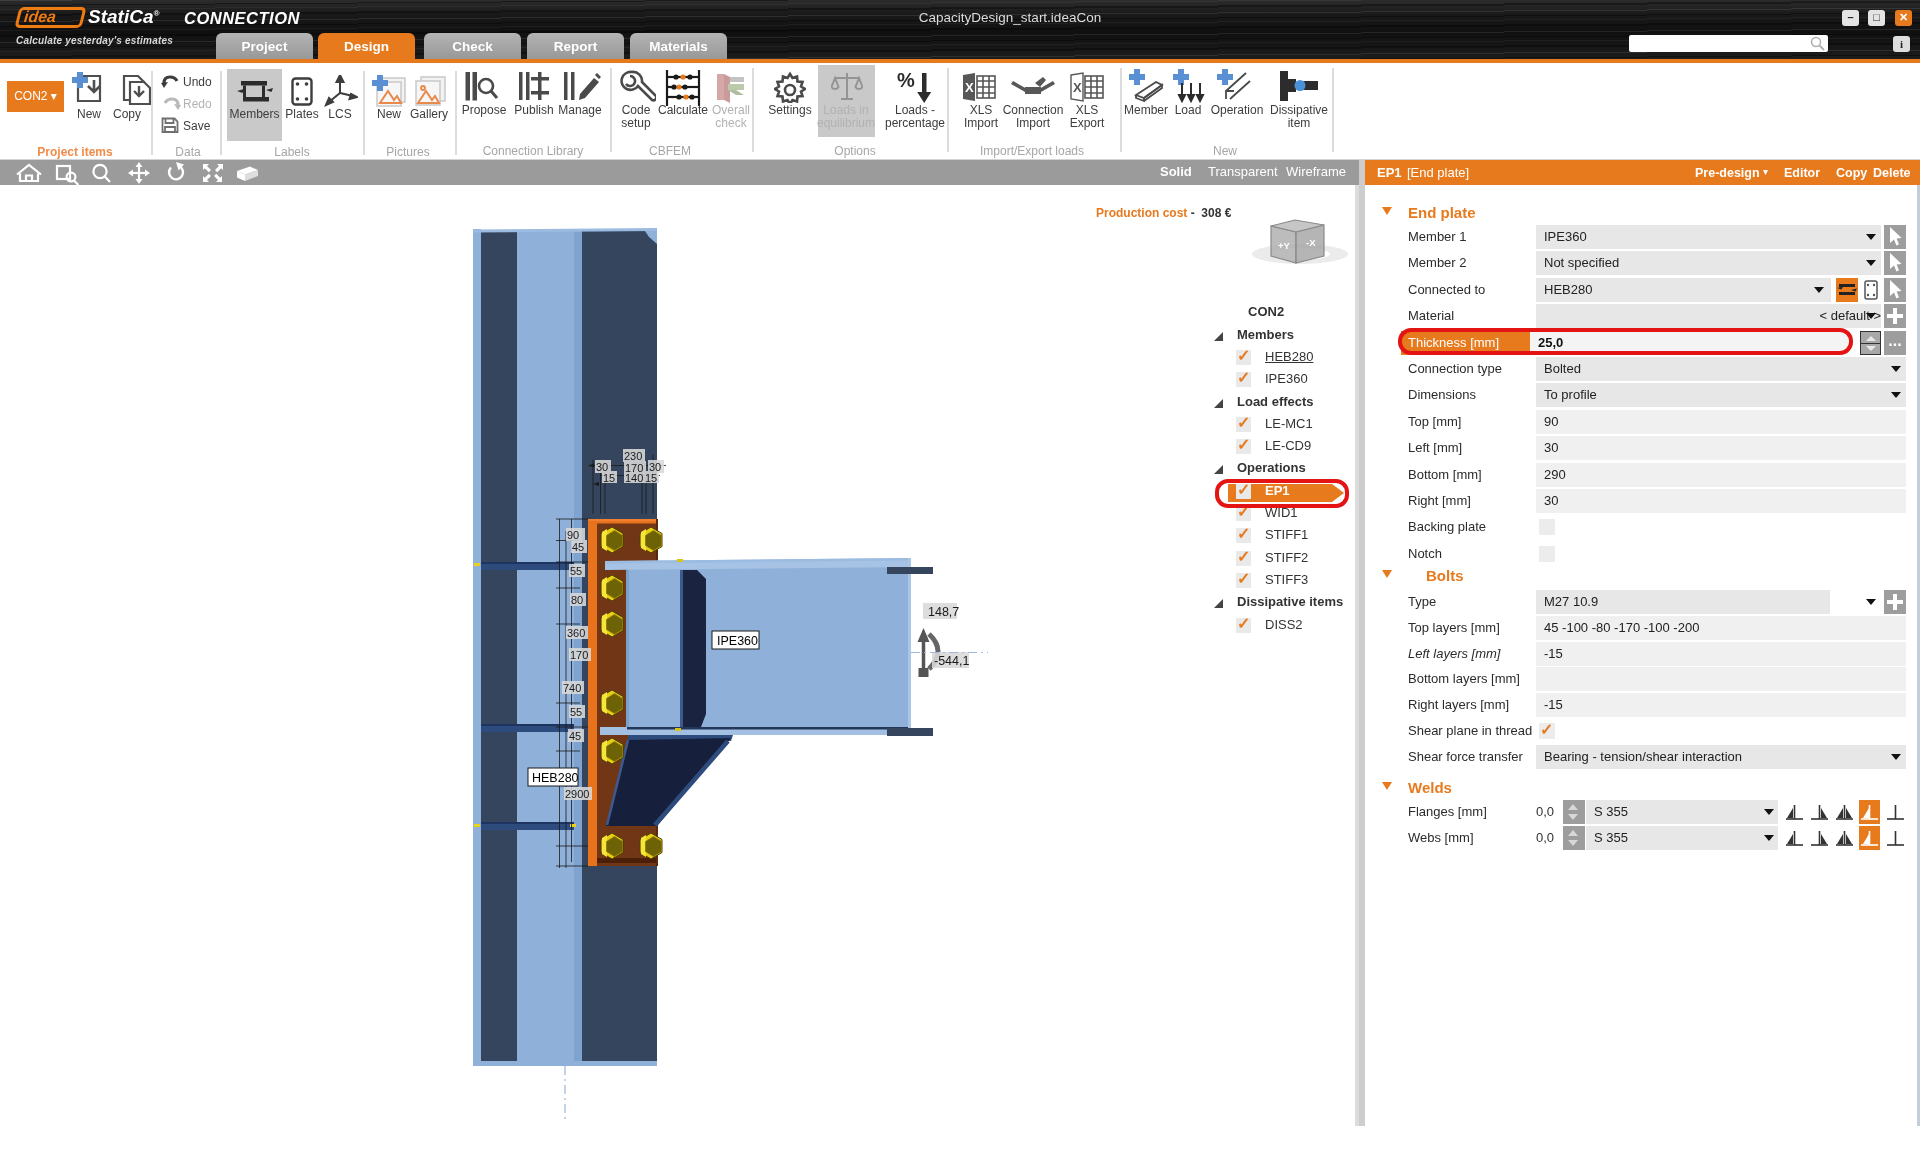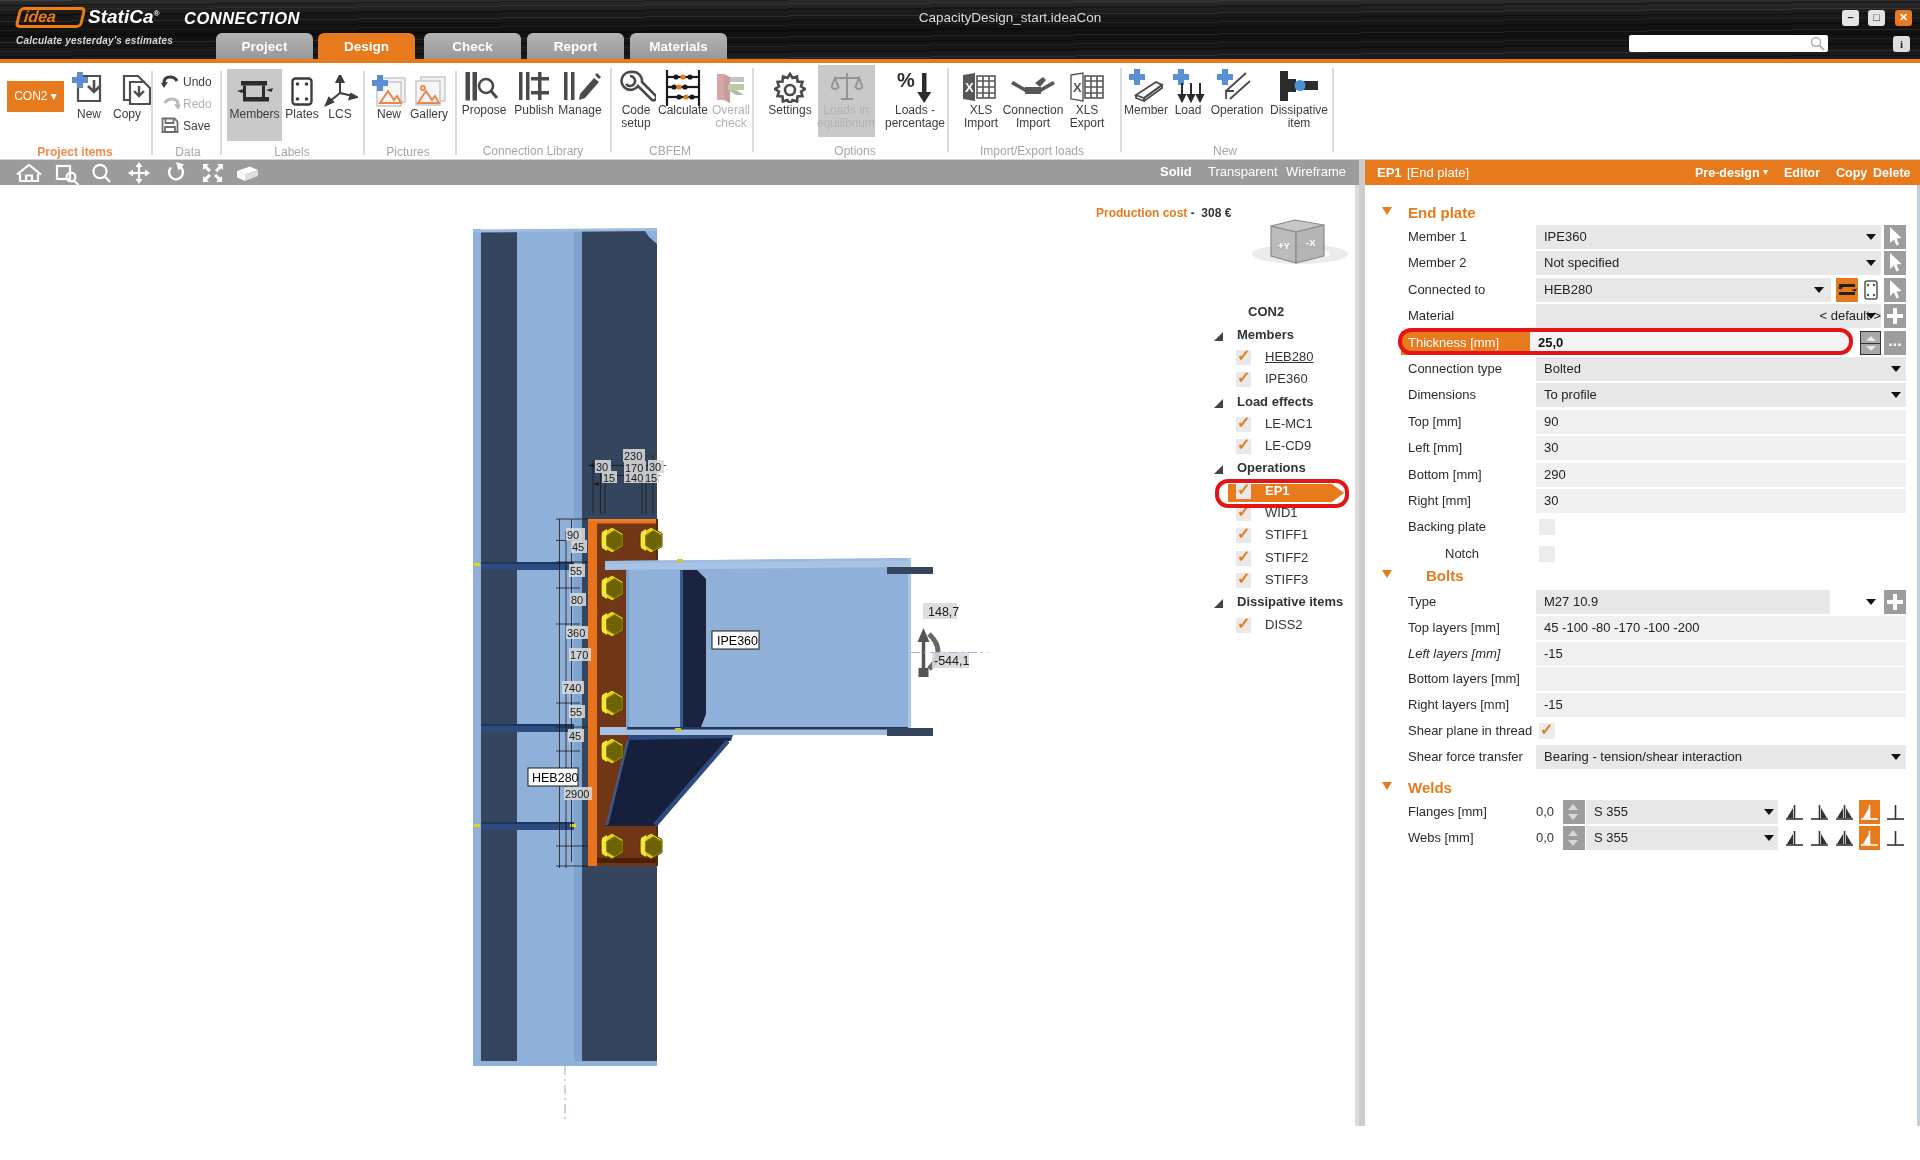--- a/index.html
+++ b/index.html
@@ -679,21 +679,21 @@
  <div class="plabel" style="top:253.8px;">Top [mm]</div>
  <div class="pbox pnum" style="top:249.8px;width:370px;"><span class="tx">90</span></div>
  <div class="plabel" style="top:280.2px;">Left [mm]</div>
  <div class="pbox pnum" style="top:276.2px;width:370px;"><span class="tx">30</span></div>
  <div class="plabel" style="top:306.6px;">Bottom [mm]</div>
  <div class="pbox pnum" style="top:302.6px;width:370px;"><span class="tx">290</span></div>
  <div class="plabel" style="top:333.0px;">Right [mm]</div>
  <div class="pbox pnum" style="top:329.0px;width:370px;"><span class="tx">30</span></div>
  <div class="plabel" style="top:359.4px;">Backing plate</div>
  <div class="chk" style="left:174px;top:359.4px;"></div>
- <div class="plabel" style="top:385.8px;margin-left:37px;">Notch</div>
+ <div class="plabel" style="top:385.8px;">Notch</div>
  <div class="chk" style="left:174px;top:385.8px;"></div>
  <div class="sectri" style="top:410px;"></div>
       <div class="sechdr" style="top:407px;margin-left:18px;">Bolts</div>
  <div class="plabel" style="top:434.0px;">Type</div>
  <div class="pbox" style="top:430.0px;width:294px;"><span class="tx">M27 10.9</span><div class="parrow" style="left:330px;"></div></div>
  <div class="pbtn" style="top:430.0px;"><svg width="22" height="24" viewBox="0 0 22 24">
           <path d="M9 4 h4 v6 h6 v4 h-6 v6 h-4 v-6 H3 v-4 h6 z" fill="#fff"></path>
         </svg></div>
  <div class="plabel" style="top:459.8px;">Top layers [mm]</div>
  <div class="pbox pnum" style="top:455.8px;width:370px;"><span class="tx">45 -100 -80 -170 -100 -200</span></div>

